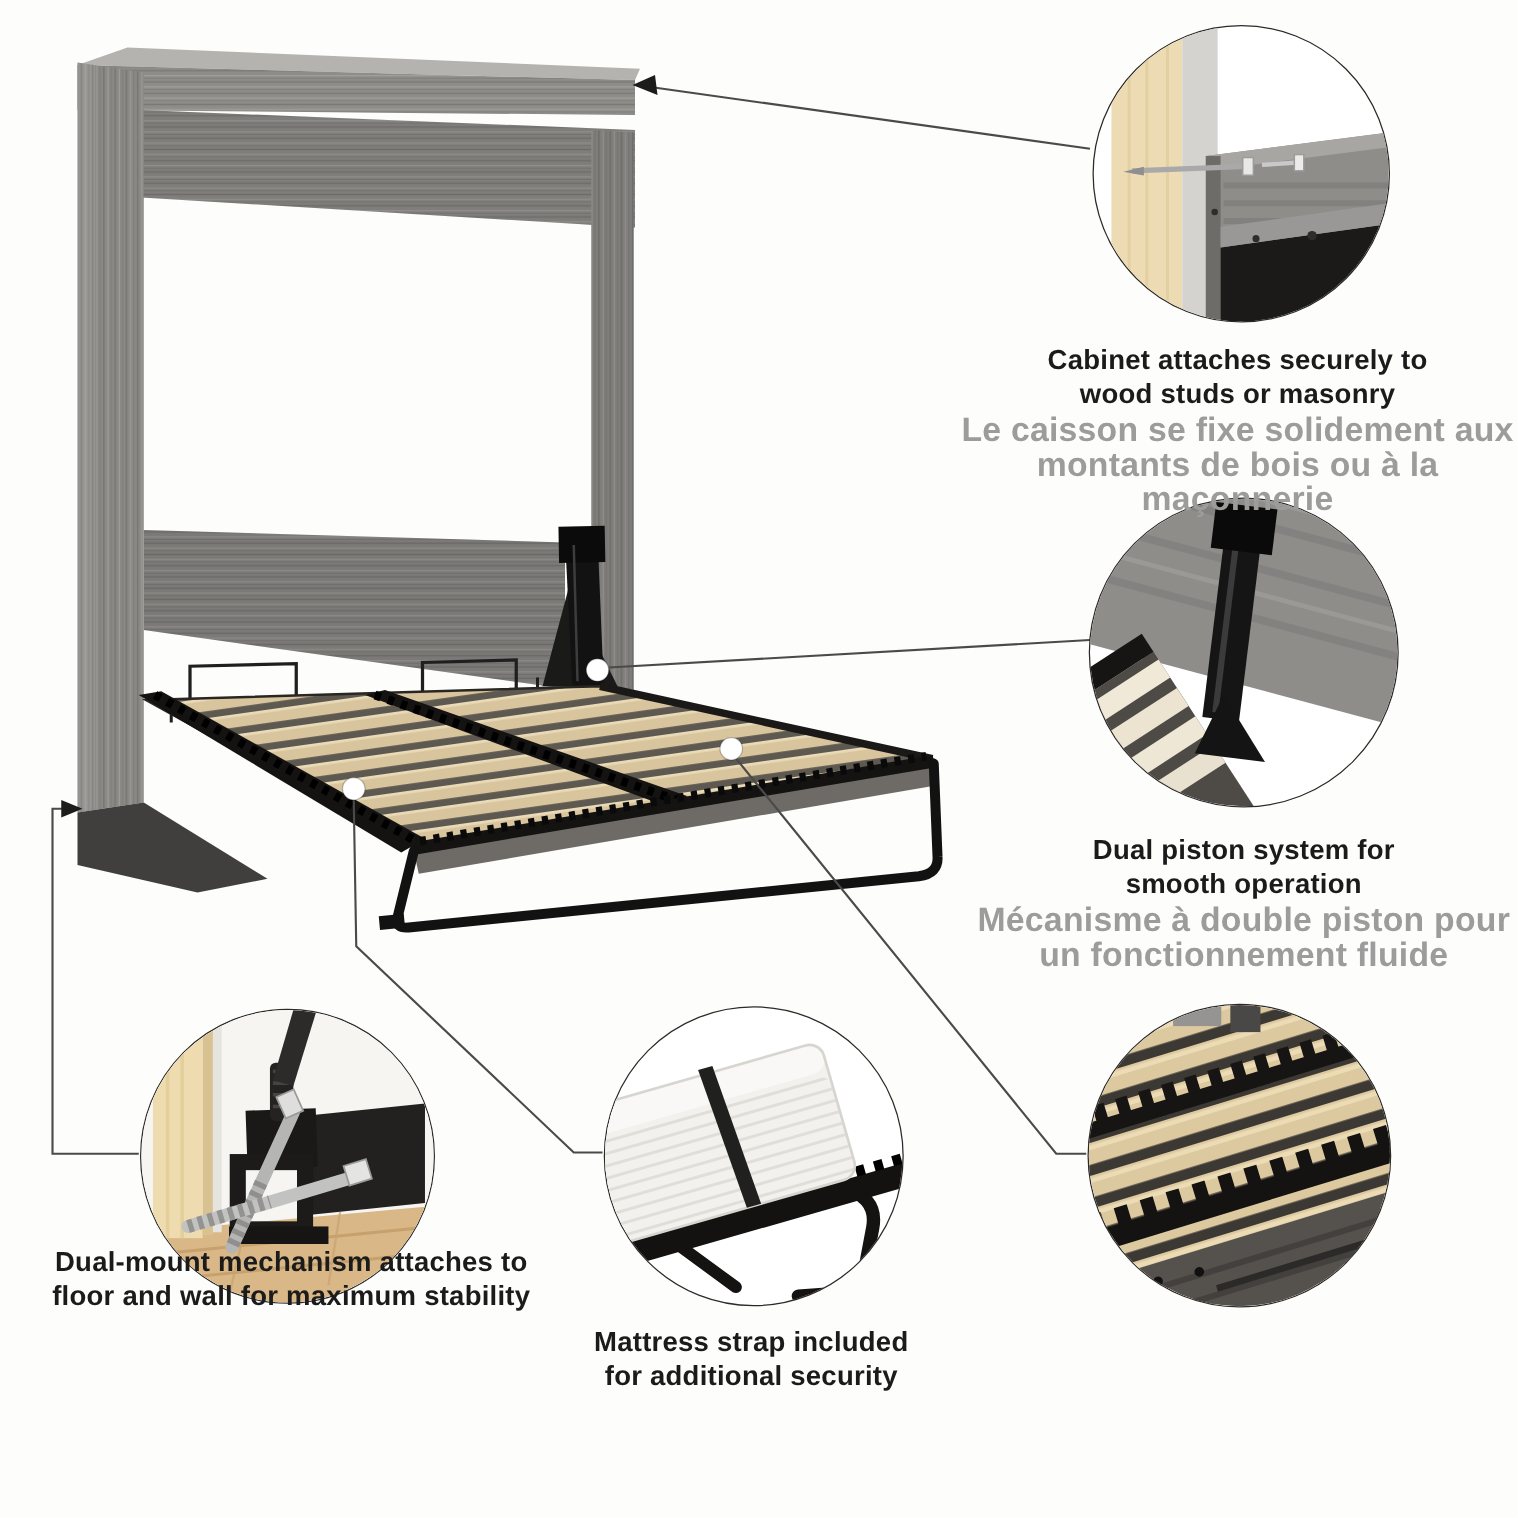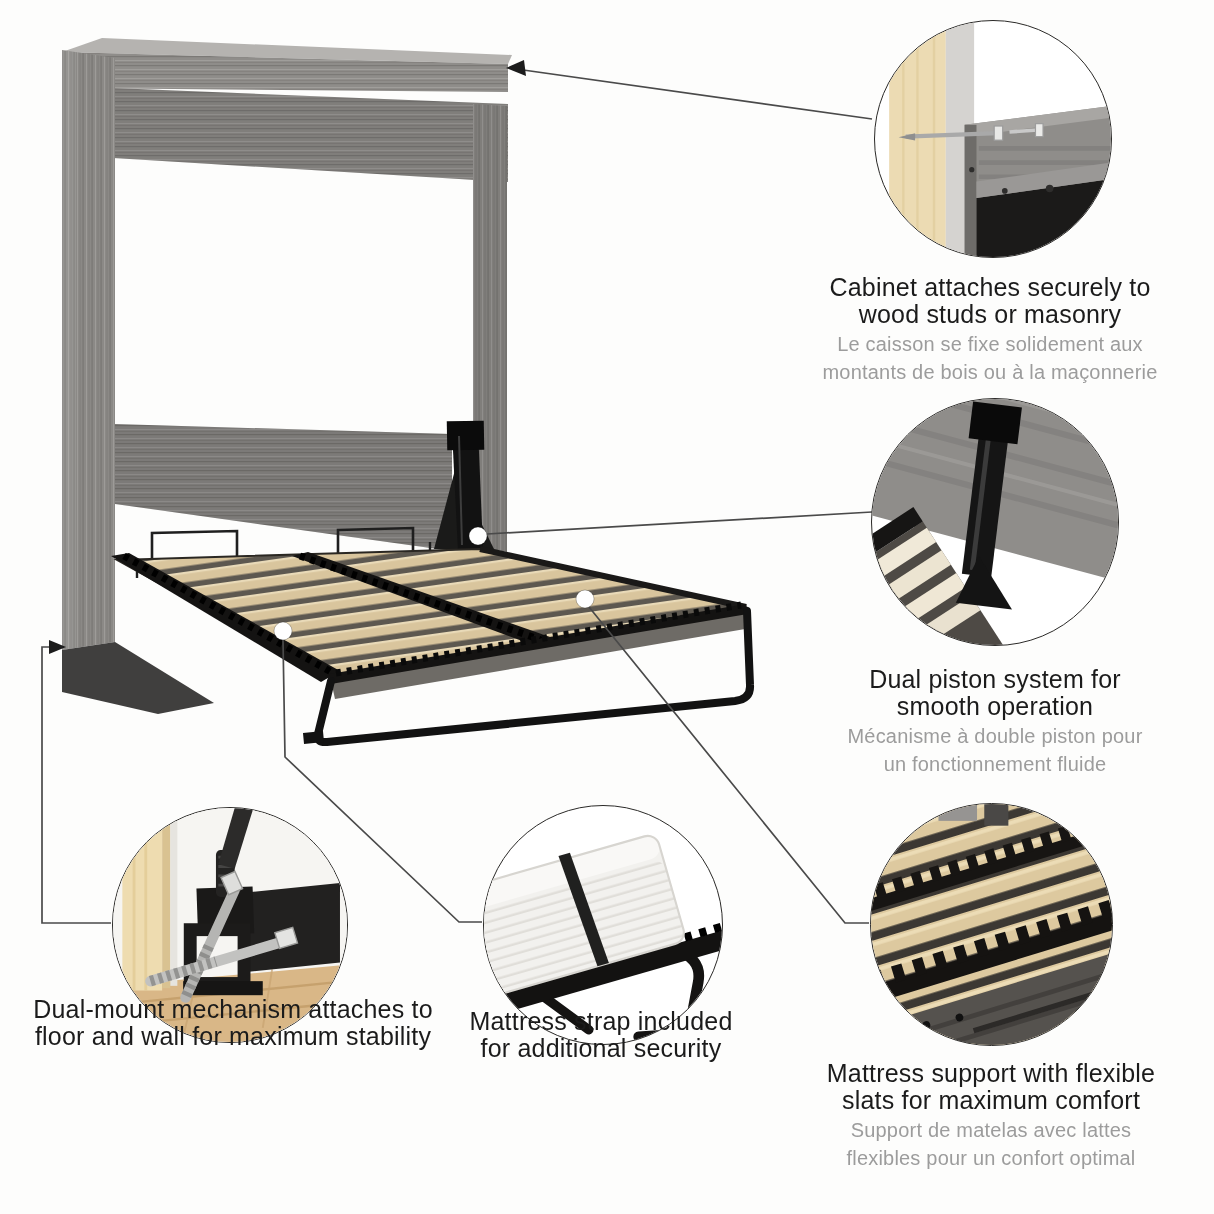--- a/index.html
+++ b/index.html
@@ -13,31 +13,31 @@
     overflow:hidden;background:#fff;box-sizing:border-box;z-index:2;
   }
   .detail-circle svg{display:block;width:100%;height:100%;}
   .c1{left:874px;top:20px;width:238px;height:238px;}
   .c2{left:871px;top:398px;width:248px;height:248px;}
   .c3{left:112px;top:807px;width:236px;height:236px;}
   .c4{left:483px;top:805px;width:240px;height:240px;}
   .c5{left:870px;top:803px;width:243px;height:243px;}
   .caption{position:absolute;z-index:3;text-align:center;}
   .caption .en{
-    font-size:25px;line-height:27px;font-weight:normal;color:#1b1b1b;
+    font-size:22px;line-height:27px;font-weight:bold;color:#1b1b1b;
     letter-spacing:.2px;white-space:pre-line;
   }
   .caption .fr{
-    font-size:20px;line-height:27.5px;font-weight:normal;color:#9c9c9c;
+    font-size:27px;line-height:27.5px;font-weight:bold;color:#9c9c9c;
     letter-spacing:.2px;white-space:pre-line;margin-top:3px;
   }
   .f1{left:768px;top:274px;width:444px;}
   .f2{left:770px;top:666px;width:450px;}
   .f3{left:8px;top:996px;width:450px;text-align:center;}
-  .f4{left:428px;top:1008px;width:346px;}
+  .f4{left:428px;top:1060px;width:346px;}
   .f5{left:768px;top:1060px;width:446px;}
 </style>
 </head>
 <body>
 
 <div class="stage">
 
   <svg class="scene" width="1214" height="1214" viewBox="0 0 1214 1214">
     <defs>
       <pattern id="grainH" width="14" height="9" patternUnits="userSpaceOnUse">
@@ -254,20 +254,14 @@
 un fonctionnement fluide</div>
   </div>
   <div class="caption f3">
     <div class="en">Dual-mount mechanism attaches to
 floor and wall for maximum stability</div>
   </div>
   <div class="caption f4">
     <div class="en">Mattress strap included
 for additional security</div>
   </div>
-  <div class="caption f5">
-    <div class="en">Mattress support with flexible
-slats for maximum comfort</div>
-    <div class="fr">Support de matelas avec lattes
-flexibles pour un confort optimal</div>
-  </div>
 
 </div>
 
 </body></html>

